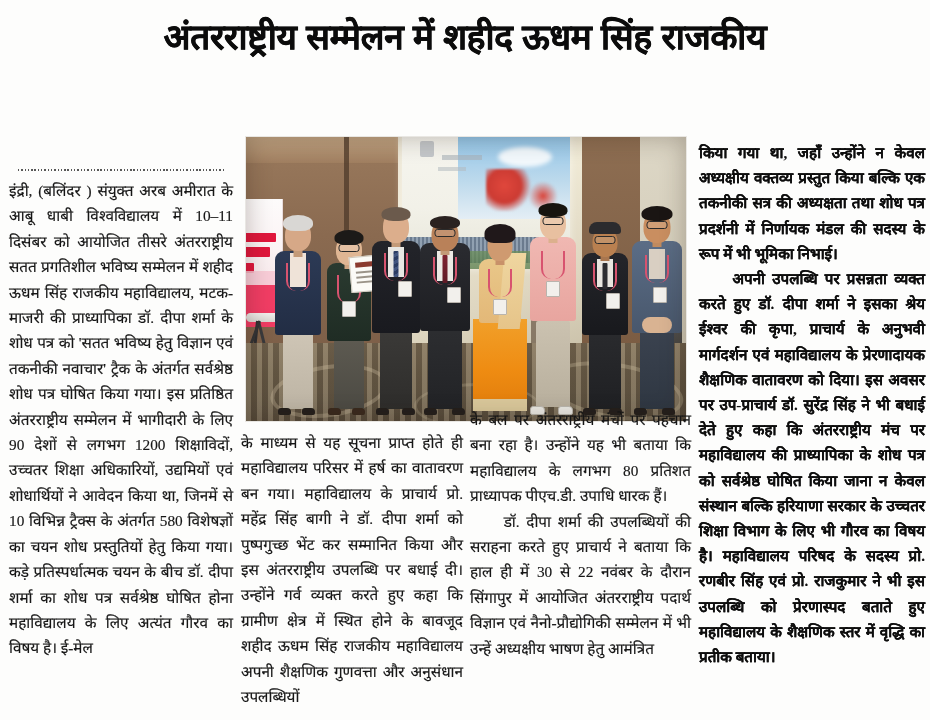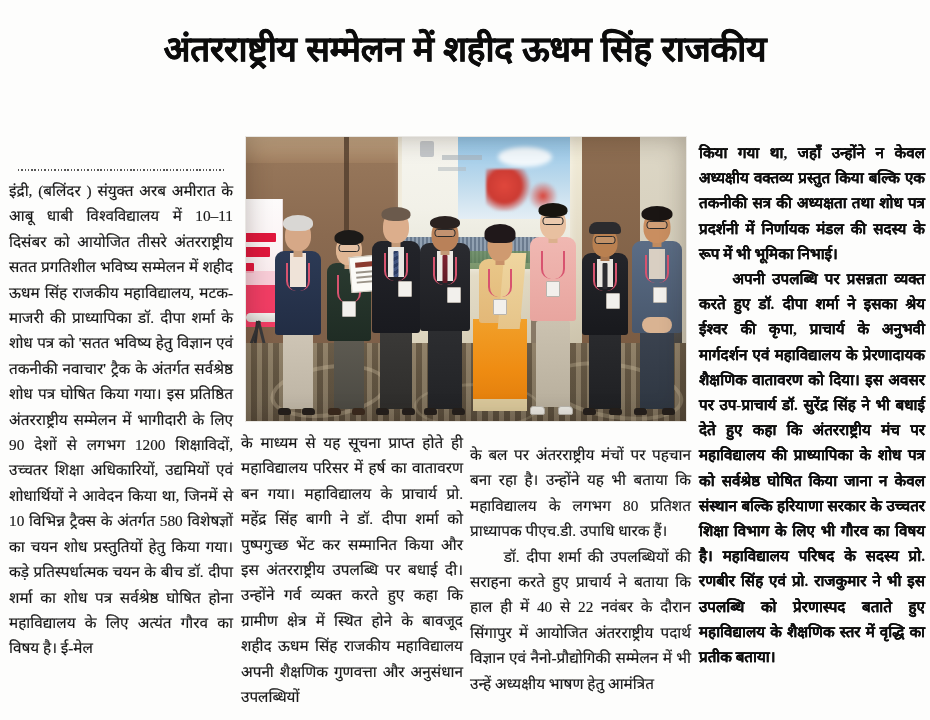--- a/index.html
+++ b/index.html
@@ -30,40 +30,40 @@
     width: 930px;
     text-align: center;
     font-family: "Liberation Sans", "DejaVu Sans", sans-serif;
     font-weight: 700;
     font-size: 35px;
     line-height: 46px;
     letter-spacing: -0.2px;
     color: #0c0c0c;
     -webkit-text-stroke: 0.45px #0c0c0c;
   }
-  .headline .hl-line { display: block; white-space: nowrap; margin-top: 12px; }
+  .headline .hl-line { display: block; white-space: nowrap; }
   .headline .hl-line.l2 { font-size: 35.5px; }
 
   
   .col {
     position: absolute;
     font-family: "Liberation Serif", "DejaVu Serif", serif;
     font-size: 15.3px;
     line-height: 25.4px;
     text-align: justify;
     text-justify: inter-word;
     color: #161616;
     -webkit-text-stroke: 0.16px #161616;
   }
   .col p { margin: 0; }
   .col p + p { text-indent: 2.2em; }
 
   #col1 { left: 9px;   top: 178px; width: 224px; }
   #col2 { left: 241px; top: 430px; width: 222px; }
-  #col3 { left: 470px; top: 442px; width: 221px; }
+  #col3 { left: 470px; top: 407px; width: 221px; }
   #col4 { left: 699px; top: 140px; width: 226px; }
 
   
   #col4 {
     font-weight: 700;
     font-size: 15.2px;
     line-height: 25.2px;
     -webkit-text-stroke: 0.1px #0e0e0e;
     color: #0e0e0e;
   }
@@ -498,21 +498,21 @@
   <div class="col" id="col1">
     <p>इंद्री, (बलिंदर ) संयुक्त अरब अमीरात के आबू धाबी विश्वविद्यालय में 10–11 दिसंबर को आयोजित तीसरे अंतरराष्ट्रीय सतत प्रगतिशील भविष्य सम्मेलन में शहीद ऊधम सिंह राजकीय महाविद्यालय, मटक-माजरी की प्राध्यापिका डॉ. दीपा शर्मा के शोध पत्र को 'सतत भविष्य हेतु विज्ञान एवं तकनीकी नवाचार' ट्रैक के अंतर्गत सर्वश्रेष्ठ शोध पत्र घोषित किया गया। इस प्रतिष्ठित अंतरराष्ट्रीय सम्मेलन में भागीदारी के लिए 90 देशों से लगभग 1200 शिक्षाविदों, उच्चतर शिक्षा अधिकारियों, उद्यमियों एवं शोधार्थियों ने आवेदन किया था, जिनमें से 10 विभिन्न ट्रैक्स के अंतर्गत 580 विशेषज्ञों का चयन शोध प्रस्तुतियों हेतु किया गया। कड़े प्रतिस्पर्धात्मक चयन के बीच डॉ. दीपा शर्मा का शोध पत्र सर्वश्रेष्ठ घोषित होना महाविद्यालय के लिए अत्यंत गौरव का विषय है। ई-मेल</p>
   </div>
 
   <div class="col" id="col2">
     <p>के माध्यम से यह सूचना प्राप्त होते ही महाविद्यालय परिसर में हर्ष का वातावरण बन गया। महाविद्यालय के प्राचार्य प्रो. महेंद्र सिंह बागी ने डॉ. दीपा शर्मा को पुष्पगुच्छ भेंट कर सम्मानित किया और इस अंतरराष्ट्रीय उपलब्धि पर बधाई दी। उन्होंने गर्व व्यक्त करते हुए कहा कि ग्रामीण क्षेत्र में स्थित होने के बावजूद शहीद ऊधम सिंह राजकीय महाविद्यालय अपनी शैक्षणिक गुणवत्ता और अनुसंधान उपलब्धियों</p>
   </div>
 
   <div class="col" id="col3">
     <p>के बल पर अंतरराष्ट्रीय मंचों पर पहचान बना रहा है। उन्होंने यह भी बताया कि महाविद्यालय के लगभग 80 प्रतिशत प्राध्यापक पीएच.डी. उपाधि धारक हैं।</p>
-    <p>डॉ. दीपा शर्मा की उपलब्धियों की सराहना करते हुए प्राचार्य ने बताया कि हाल ही में 40 से 22 नवंबर के दौरान सिंगापुर में आयोजित अंतरराष्ट्रीय पदार्थ विज्ञान एवं नैनो-प्रौद्योगिकी सम्मेलन में भी उन्हें अध्यक्षीय भाषण हेतु आमंत्रित</p>
+    <p>डॉ. दीपा शर्मा की उपलब्धियों की सराहना करते हुए प्राचार्य ने बताया कि हाल ही में 30 से 22 नवंबर के दौरान सिंगापुर में आयोजित अंतरराष्ट्रीय पदार्थ विज्ञान एवं नैनो-प्रौद्योगिकी सम्मेलन में भी उन्हें अध्यक्षीय भाषण हेतु आमंत्रित</p>
   </div>
 
   <div class="col" id="col4">
     <p>किया गया था, जहाँ उन्होंने न केवल अध्यक्षीय वक्तव्य प्रस्तुत किया बल्कि एक तकनीकी सत्र की अध्यक्षता तथा शोध पत्र प्रदर्शनी में निर्णायक मंडल की सदस्य के रूप में भी भूमिका निभाई।</p>
     <p>अपनी उपलब्धि पर प्रसन्नता व्यक्त करते हुए डॉ. दीपा शर्मा ने इसका श्रेय ईश्वर की कृपा, प्राचार्य के अनुभवी मार्गदर्शन एवं महाविद्यालय के प्रेरणादायक शैक्षणिक वातावरण को दिया। इस अवसर पर उप-प्राचार्य डॉ. सुरेंद्र सिंह ने भी बधाई देते हुए कहा कि अंतरराष्ट्रीय मंच पर महाविद्यालय की प्राध्यापिका के शोध पत्र को सर्वश्रेष्ठ घोषित किया जाना न केवल संस्थान बल्कि हरियाणा सरकार के उच्चतर शिक्षा विभाग के लिए भी गौरव का विषय है। महाविद्यालय परिषद के सदस्य प्रो. रणबीर सिंह एवं प्रो. राजकुमार ने भी इस उपलब्धि को प्रेरणास्पद बताते हुए महाविद्यालय के शैक्षणिक स्तर में वृद्धि का प्रतीक बताया।</p>
   </div>
 
 </div>
 
 </body></html>

